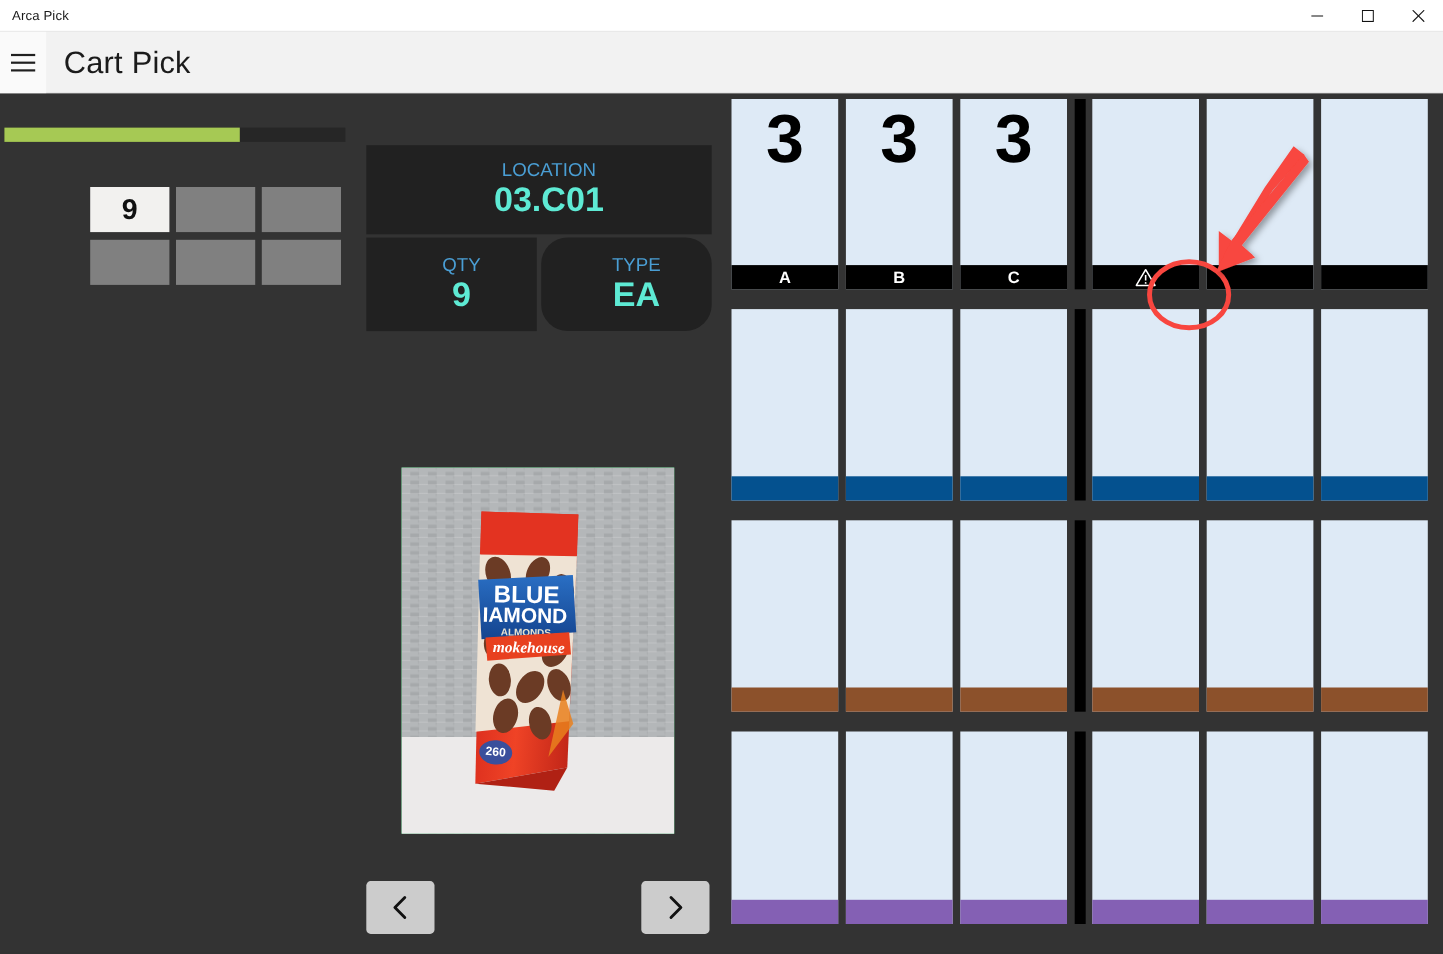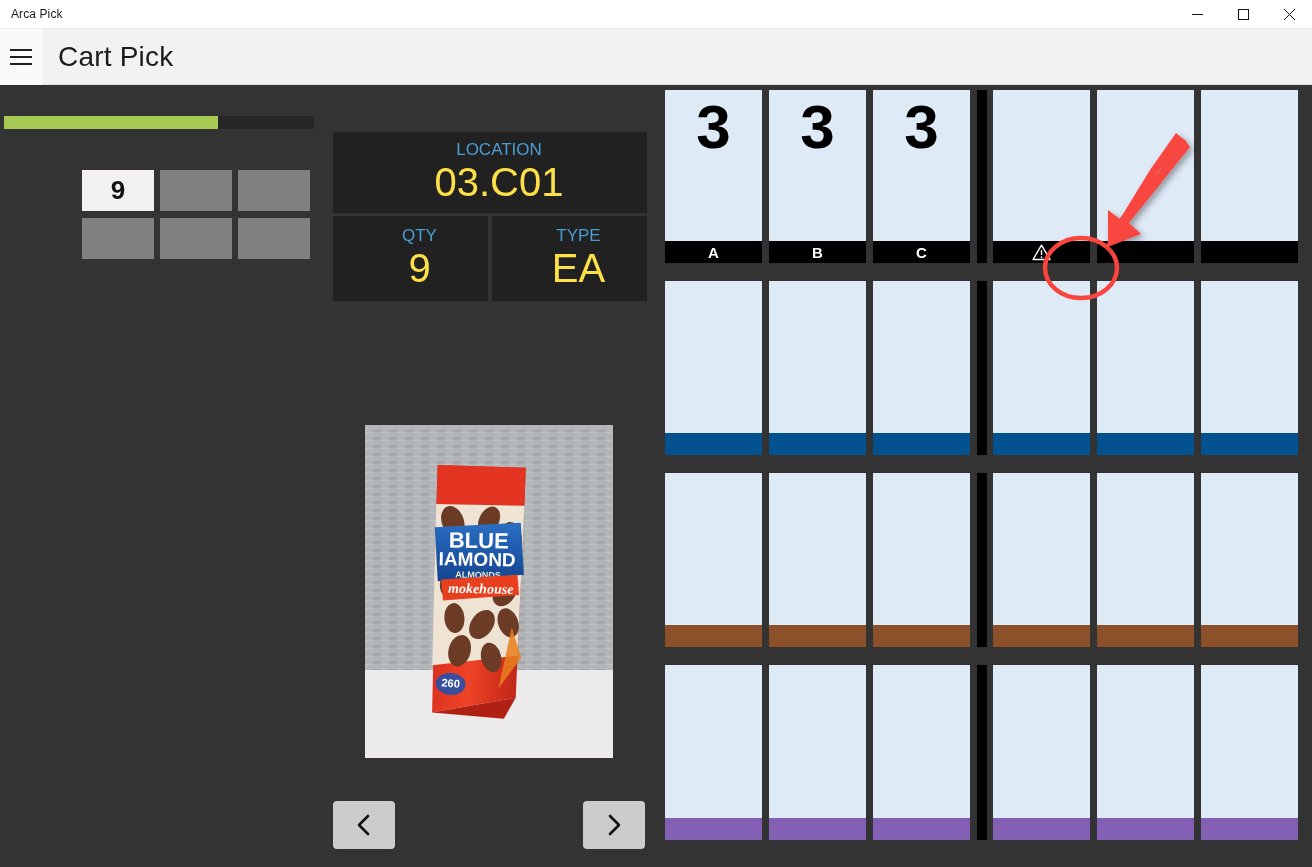--- a/index.html
+++ b/index.html
@@ -110,34 +110,34 @@
   .field {
     background: #212121;
     display: flex; flex-direction: column;
     align-items: center; justify-content: center; padding-left: 18px;
   }
   .field .flabel {
     font-size: 17px; color: #4a9ed4; font-weight: 400;
     line-height: 1.15;
   }
   .field .fvalue {
-    font-size: 40px; color: #fde047; font-weight: normal;
+    font-size: 31px; color: #5eead4; font-weight: bold;
     line-height: 1.15;
   }
   #location-field {
     position: absolute; left: 1px; top: 47px;
     width: 314px; height: 81px;
   }
   #qty-field {
     position: absolute; left: 1px; top: 131px;
     width: 155px; height: 85px;
   }
   #type-field {
     position: absolute; left: 160px; top: 131px;
-    width: 155px; height: 85px;
+    width: 155px; height: 85px; border-radius: 24px;
   }
   #desc-field {
     position: absolute; left: 1px; top: 224px;
     width: 314px; height: 30px;
     background: #212121;
     display: flex; align-items: center; justify-content: center;
     font-size: 17px; font-weight: bold; color: #ffffff;
   }
   #sku-field {
     position: absolute; left: 1px; top: 263px;

